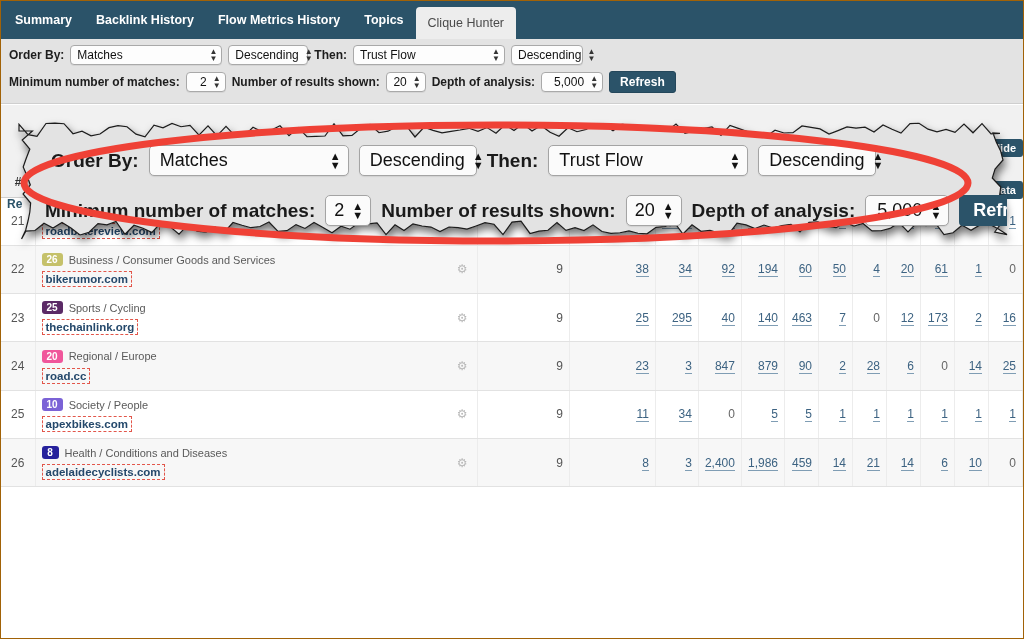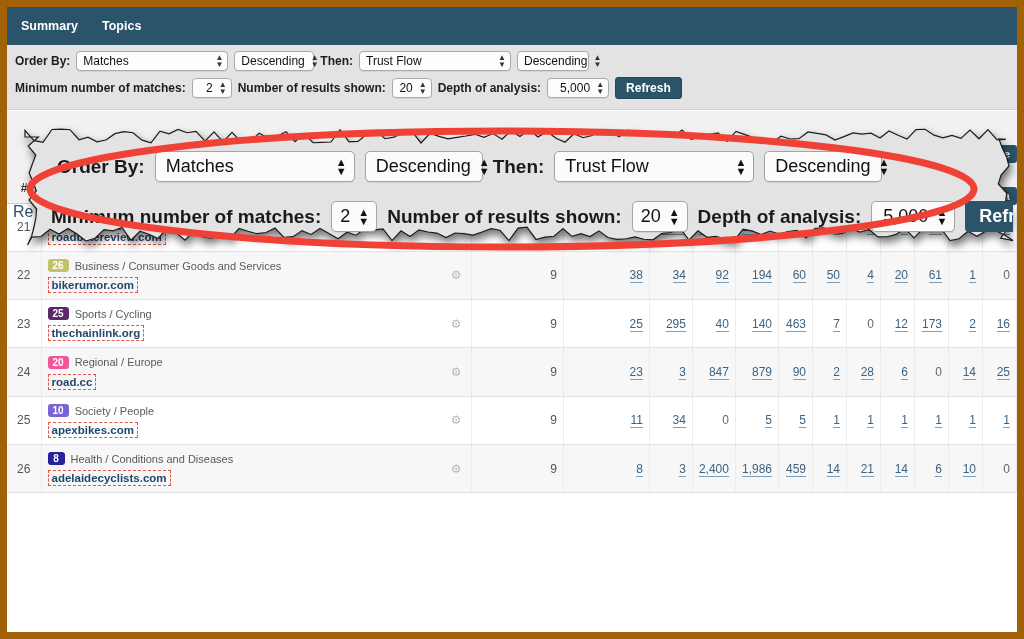--- a/index.html
+++ b/index.html
@@ -3,21 +3,21 @@
 <meta charset="utf-8">
 <style>
   * { box-sizing: border-box; }
   html, body { margin:0; padding:0; }
   body {
     width:1024px; height:639px;
     font-family:"Liberation Sans", sans-serif;
     background:#fff; overflow:hidden; position:relative;
     -webkit-font-smoothing:antialiased;
   }
-  #app { position:absolute; inset:0; border:7px solid #a16207; overflow:hidden; background:#fff; }
+  #app { position:absolute; inset:0; border:1px solid #a16207; overflow:hidden; background:#fff; }
 
   
   .tabbar{
     height:38px; background:#2b5369; display:flex; align-items:flex-end;
     padding-left:2px; position:relative;
   }
   .tab{
     color:#ffffff; font-size:12.5px; font-weight:bold; padding:0 12px;
     height:38px; line-height:38px; white-space:nowrap; cursor:pointer;
   }
@@ -125,30 +125,33 @@
     box-shadow:0 1px 1px rgba(0,0,0,.08);
   }
   .ovsel .txt{flex:1;}
   .ovsel .arrows{ margin-left:8px; font-size:11px; line-height:9px; display:flex; flex-direction:column;}
   .ovsel.a{width:200px;} .ovsel.b{width:118px;} .ovsel.c{width:200px;} .ovsel.d{width:118px;}
   .ovsel.n{width:46px; justify-content:flex-end;} .ovsel.n .txt{flex:none;}
   .ovsel.n2{width:56px; justify-content:flex-end;} .ovsel.n2 .txt{flex:none;}
   .ovsel.n3{width:84px; justify-content:flex-end;} .ovsel.n3 .txt{flex:none;}
   .ovbtn{ background:#2b5369; color:#fff; font-size:18px; font-weight:bold; padding:5px 14px; border-radius:4px;}
   .ell{ position:absolute; left:0; top:0; pointer-events:none;}
-  .ghost{ position:absolute; font-size:16px; font-weight:normal; color:#2b5369; z-index:2;}
+  .ghost{ position:absolute; font-size:12px; font-weight:bold; color:#2b5369; z-index:2;}
 </style>
 </head>
 <body>
 
 <div id="app">
 
   <div class="tabbar">
     <div class="tab">Summary</div>
+    <div class="tab">Backlink History</div>
+    <div class="tab">Flow Metrics History</div>
     <div class="tab">Topics</div>
+    <div class="tab active">Clique Hunter</div>
     <div class="spacer"></div>
   </div>
 
   <div class="controls">
     <div class="ctrlrow">
       <span class="lbl">Order By:</span>
       <span class="sel w-matches">
         <span class="txt">Matches</span>
         <span class="arrows">
             <span>▲</span>

